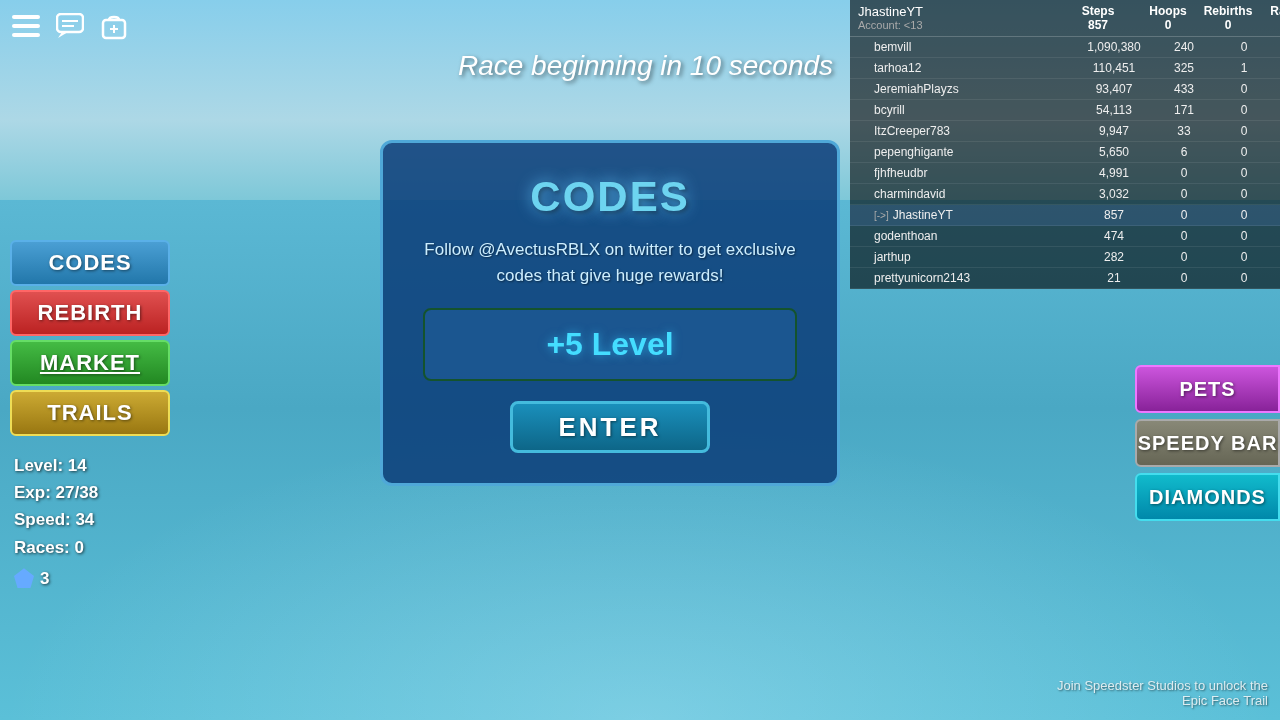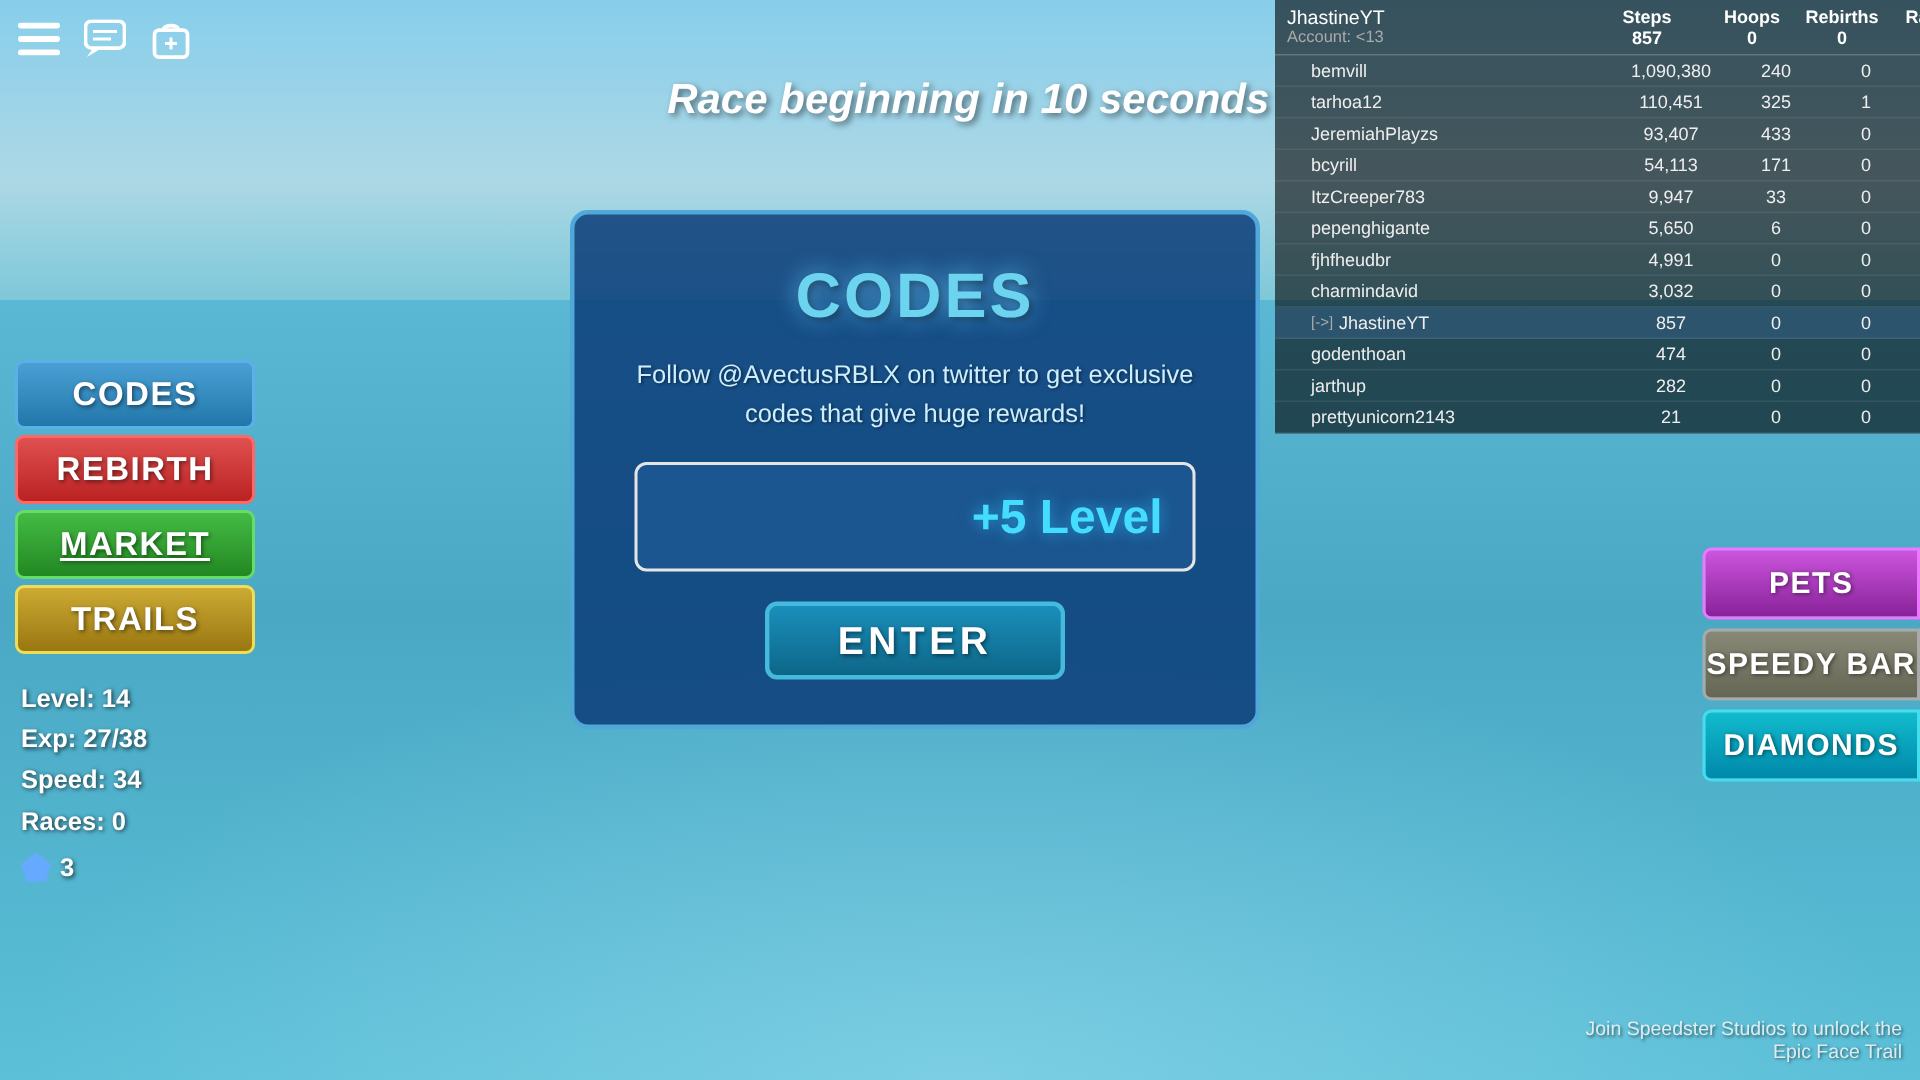--- a/index.html
+++ b/index.html
@@ -33,21 +33,21 @@
     }
 
     
     .race-banner {
       position: absolute;
       top: 50px;
       left: 0; right: 0;
       text-align: center;
       color: #fff;
       font-size: 28px;
-      font-weight: bold;
+      font-weight: normal;
       text-shadow: 2px 2px 4px rgba(0,0,0,0.5);
       font-style: italic;
       padding-left: 11px;
     }
 
     
     .top-left-icons {
       position: absolute;
       top: 10px; left: 10px;
       display: flex;
@@ -149,28 +149,28 @@
     }
     .codes-description {
       color: #cceeff;
       font-size: 17px;
       line-height: 1.5;
       margin-bottom: 20px;
       text-shadow: 1px 1px 2px rgba(0,0,0,0.5);
     }
     .codes-input-area {
       background: rgba(30, 90, 150, 0.7);
-      border: 2px solid #e5e5e5;
+      border: 2px solid #14532d;
       border-radius: 8px;
       padding: 16px 20px;
       margin-bottom: 20px;
       min-height: 60px;
       display: flex;
       align-items: center;
-      justify-content: flex-end;
+      justify-content: center;
     }
     .codes-reward-text {
       color: #44ddff;
       font-size: 32px;
       font-weight: 900;
       text-shadow: 0 0 10px rgba(50,200,255,0.6);
     }
     .enter-btn {
       width: 200px;
       height: 52px;

